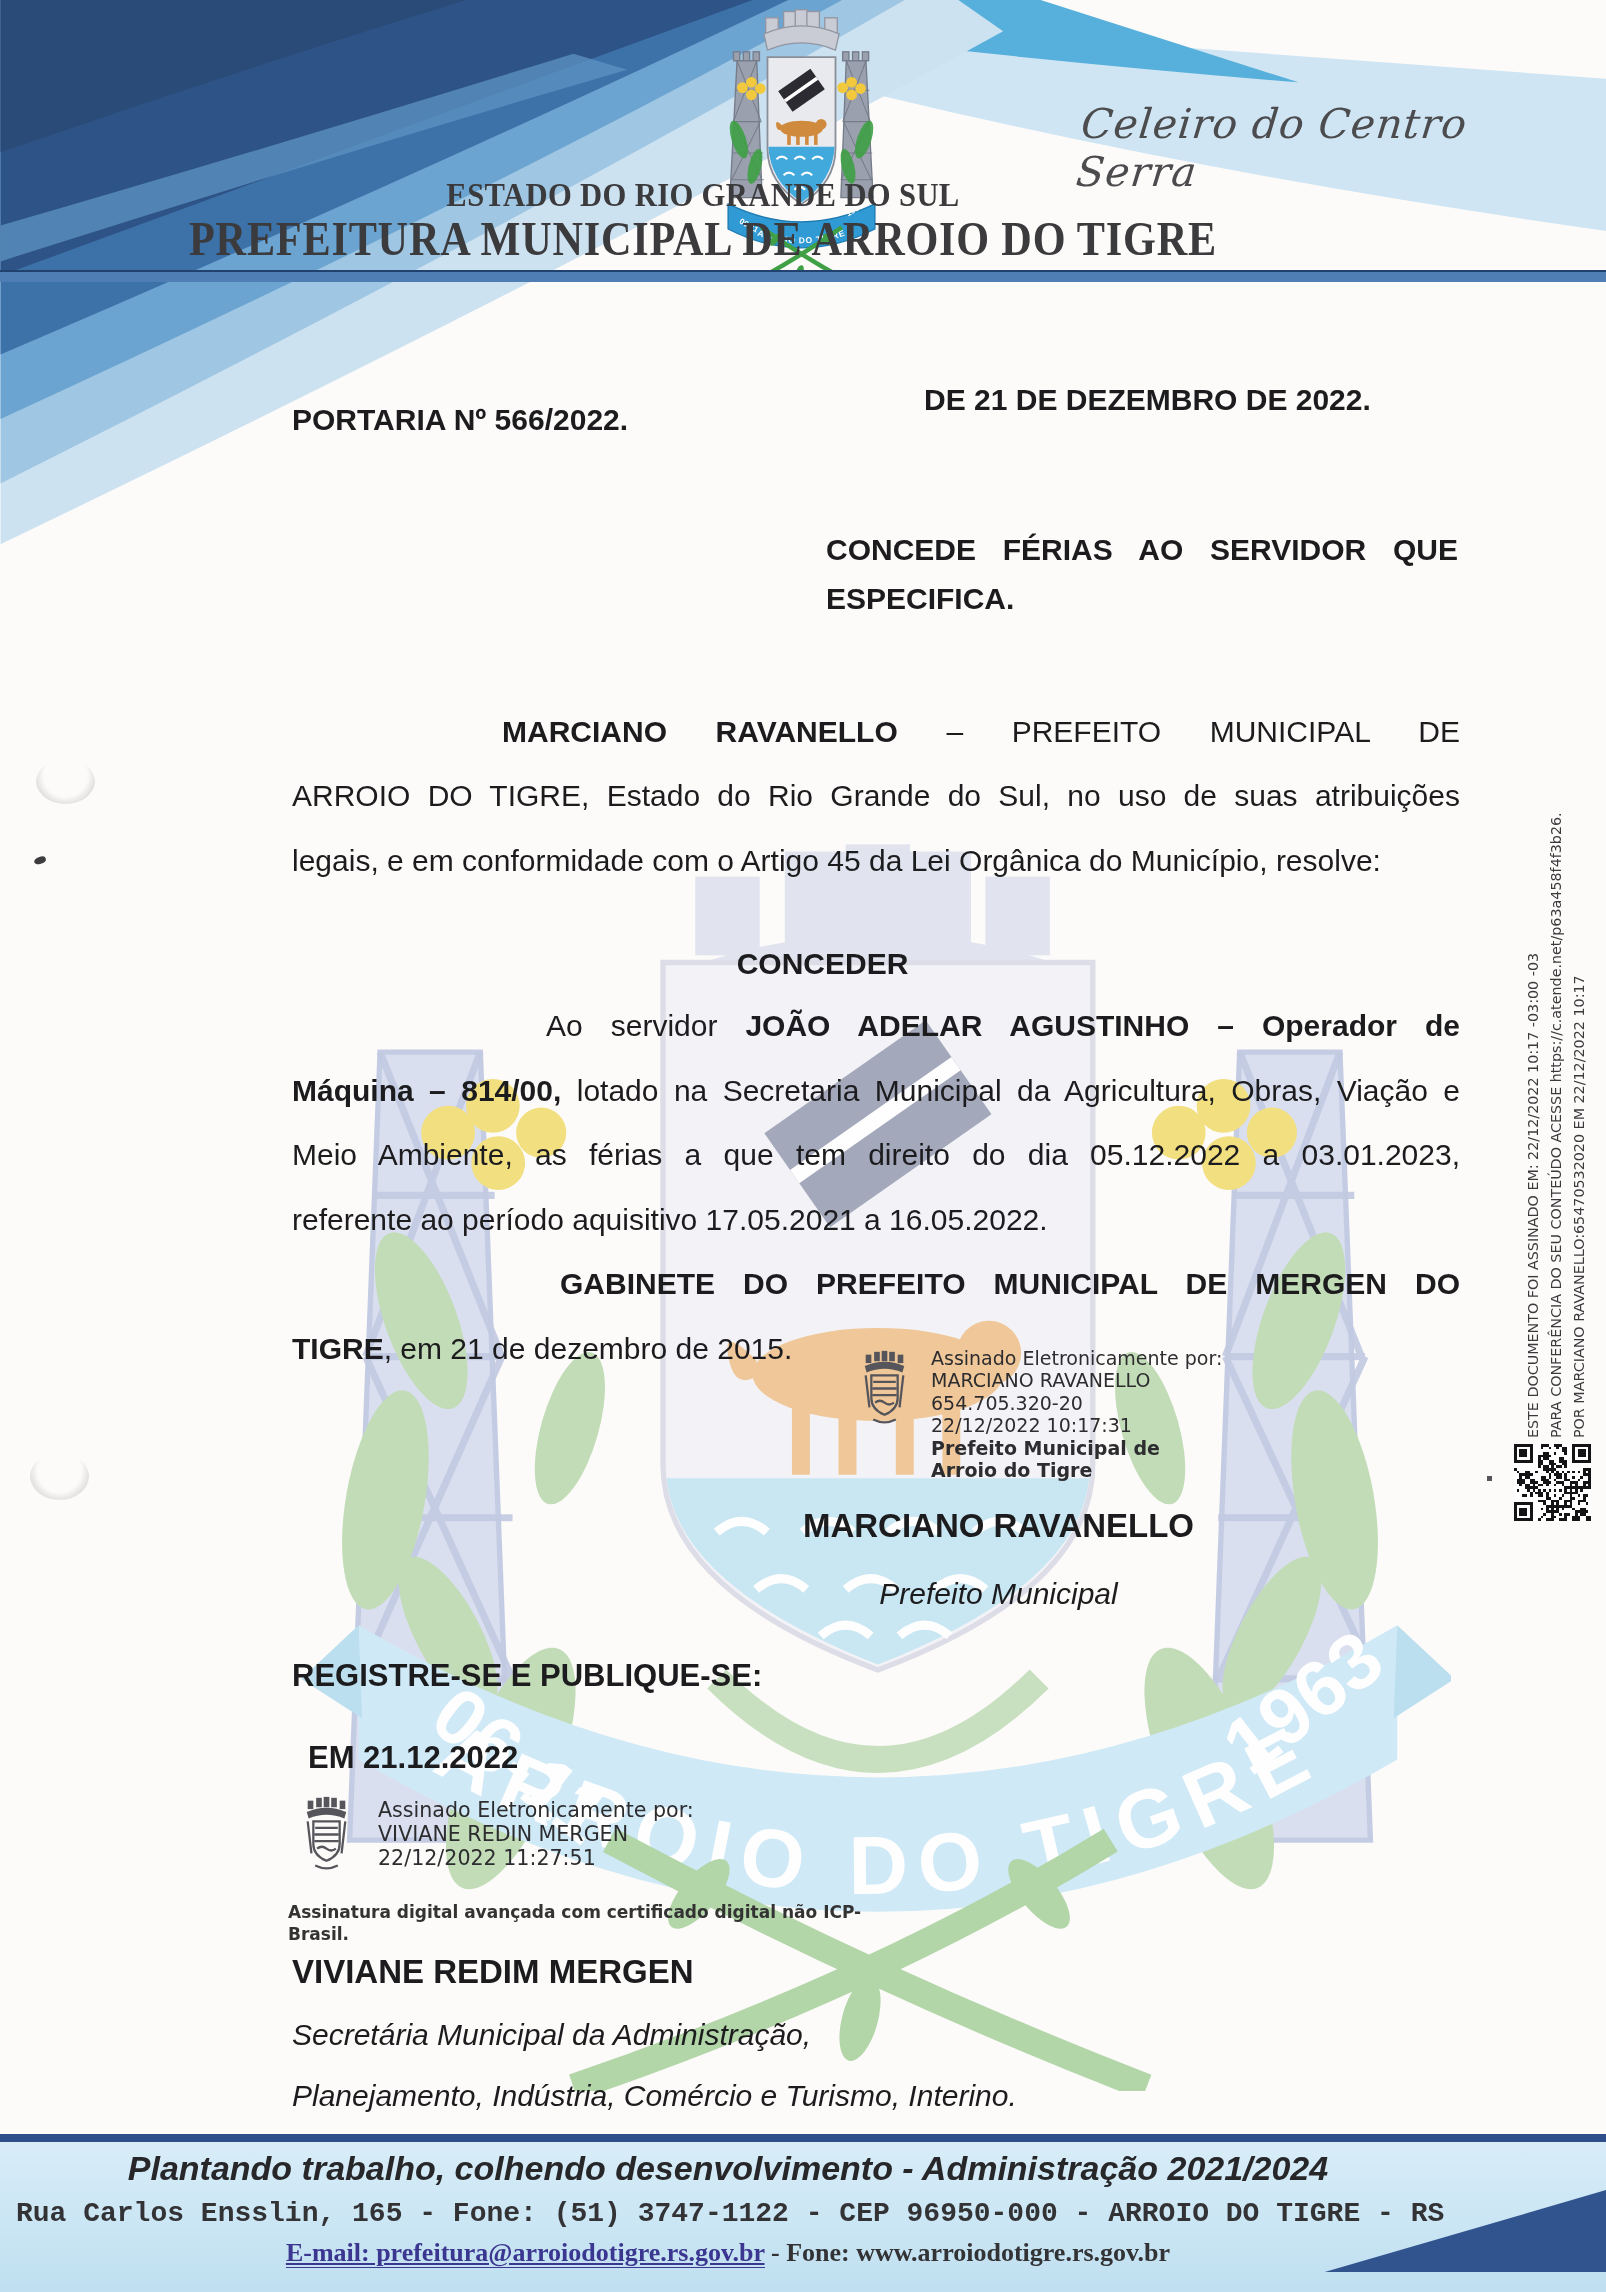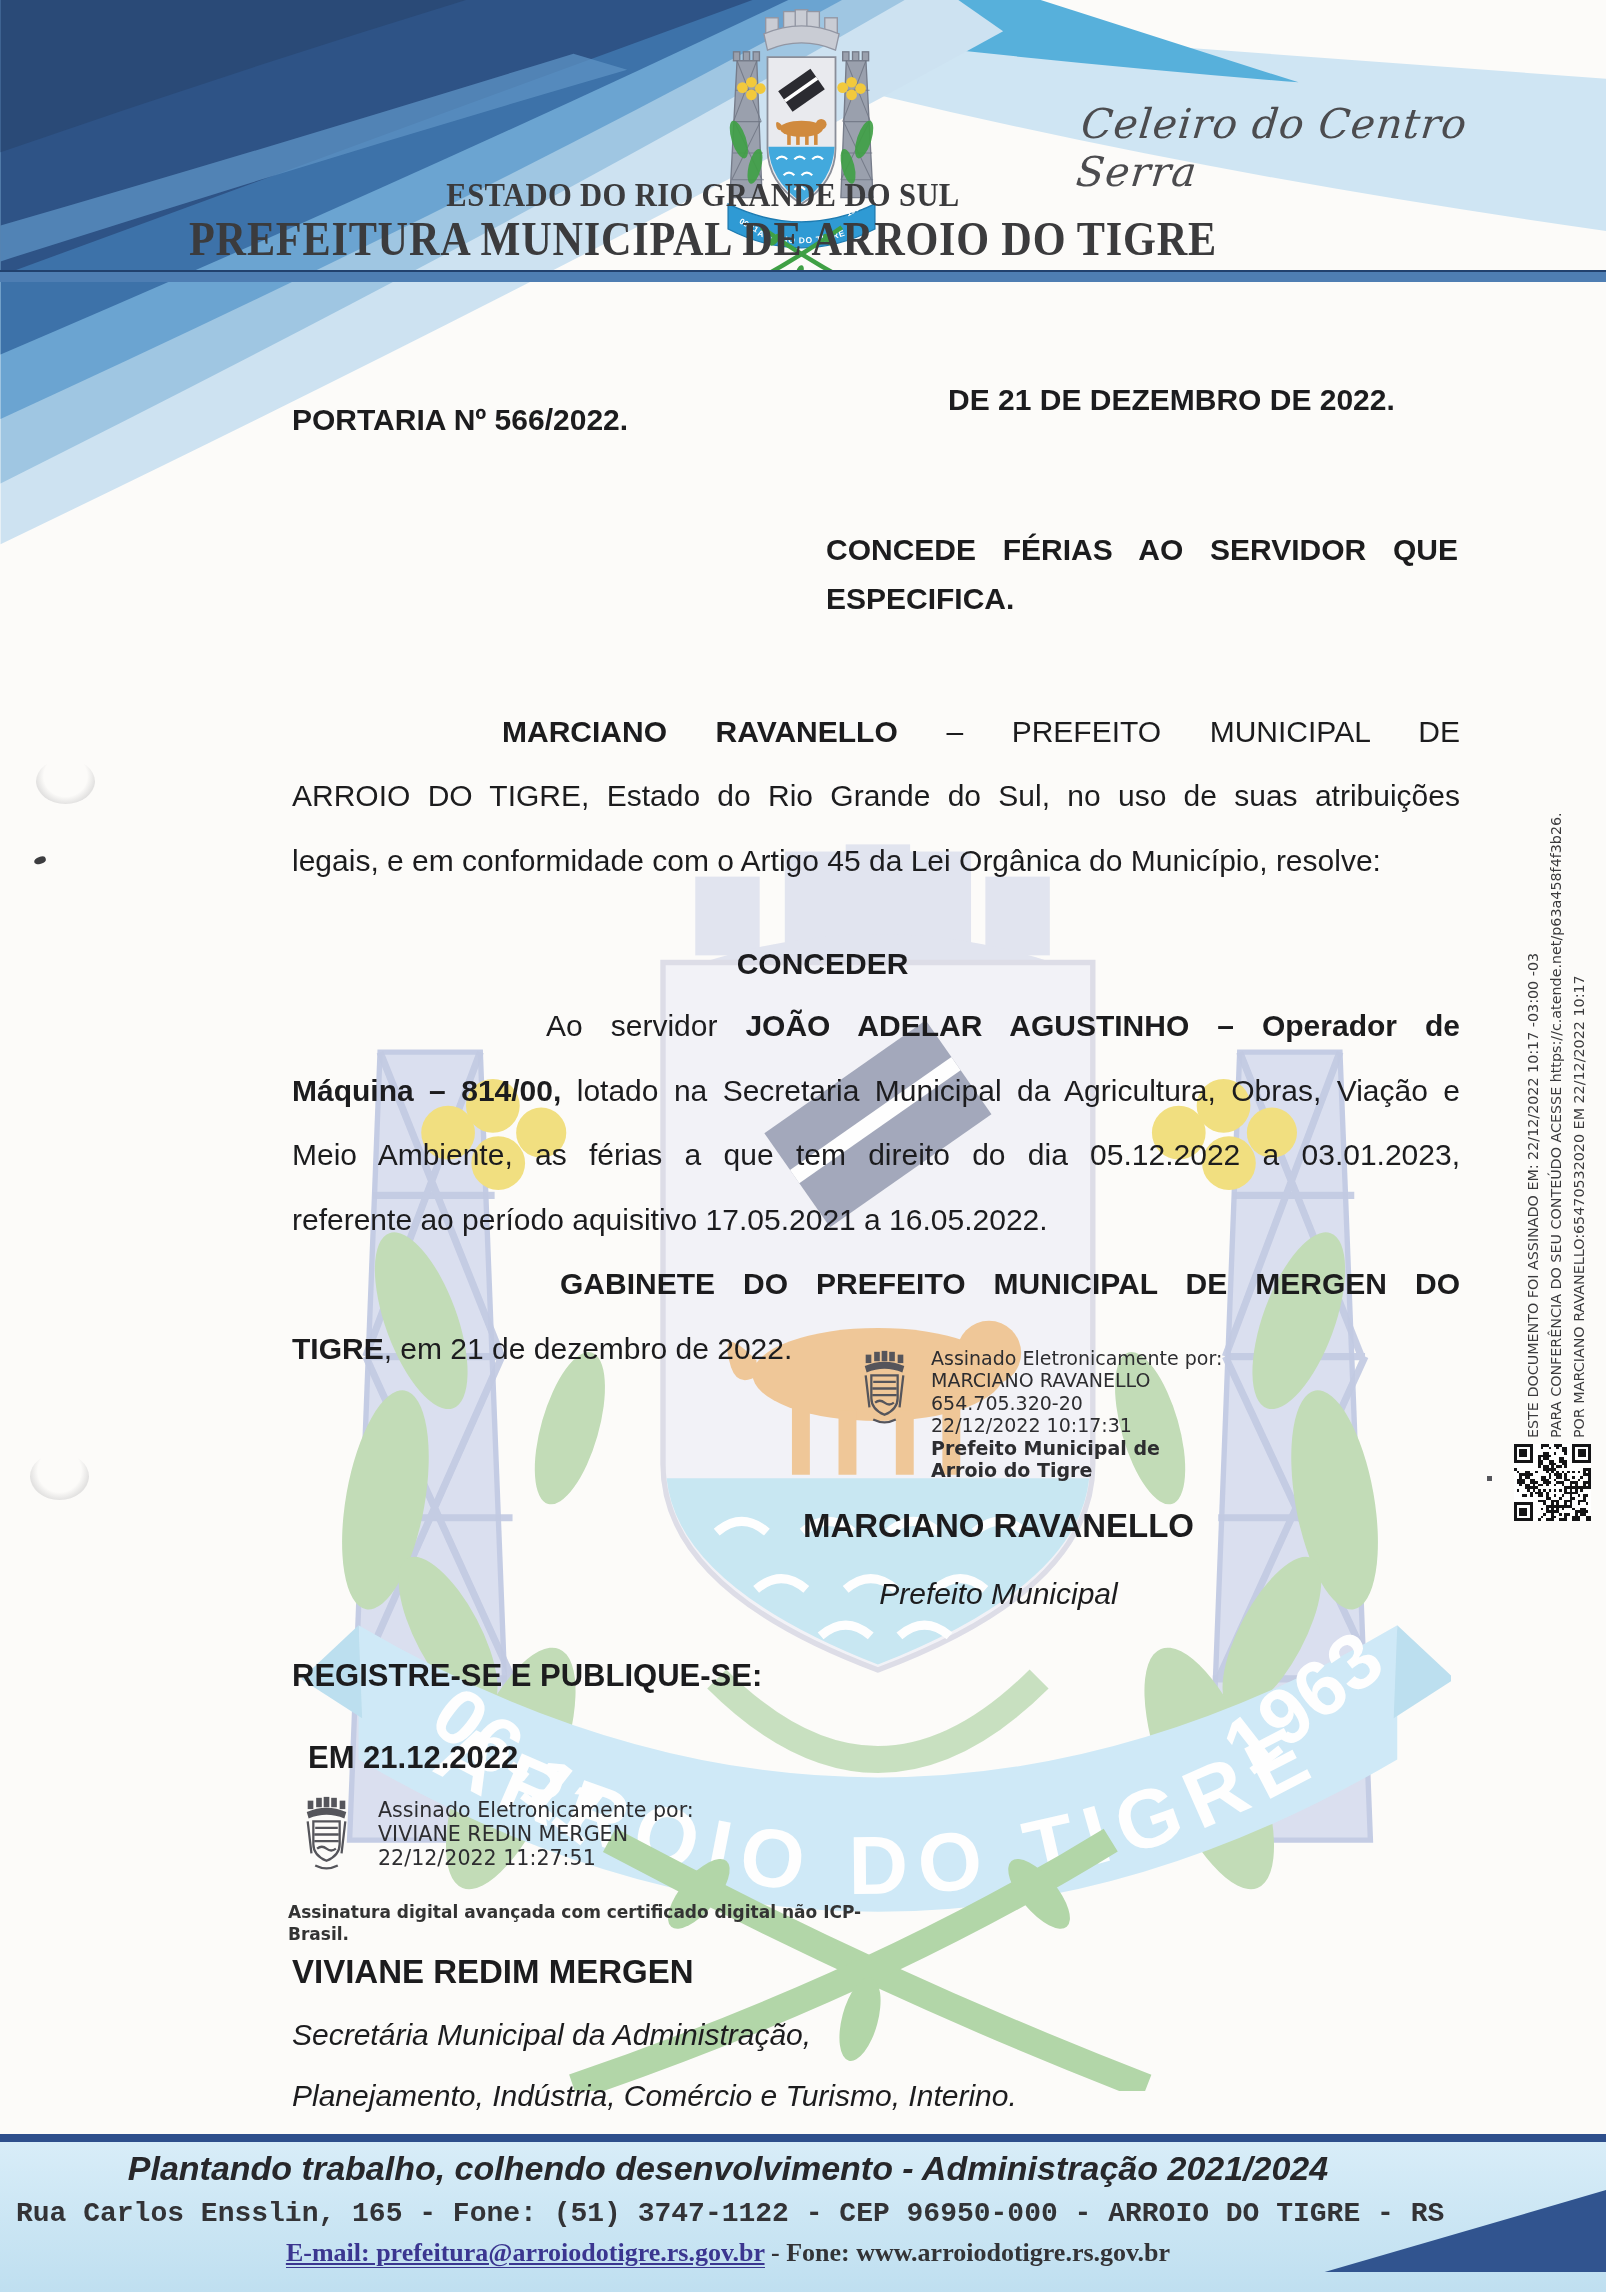--- a/index.html
+++ b/index.html
@@ -239,21 +239,21 @@
       <ellipse cx="430" cy="590" rx="10" ry="24" transform="rotate(-40 430 590)"></ellipse>
       <ellipse cx="330" cy="660" rx="10" ry="24" transform="rotate(15 330 660)"></ellipse>
     </g>
   </svg>
 
   <div class="hole" style="left:36px;top:759px;width:59px;height:45px;"></div>
   <div class="hole" style="left:30px;top:1453px;width:59px;height:47px;"></div>
   <div class="abs" style="left:34px;top:857px;width:11.6px;height:7.2px;background:#3d3d40;border-radius:60% 40% 50% 50%;transform:rotate(-15deg);z-index:1;"></div>
 
   <div class="line b" style="left:292px;top:382px;margin-top:20px;">PORTARIA Nº 566/2022.</div>
-  <div class="line b" style="left:948px;top:382px;text-align:right;">DE 21 DE DEZEMBRO DE 2022.</div>
+  <div class="line b" style="left:924px;top:382px;text-align:right;">DE 21 DE DEZEMBRO DE 2022.</div>
 
   <div class="line b jl" style="left:826px;top:532px;width:632px;">CONCEDE FÉRIAS AO SERVIDOR QUE</div>
   <div class="line b" style="left:826px;top:581px;">ESPECIFICA.</div>
 
   <div class="line jl" style="left:292px;top:714px;width:1168px;padding-left:210px;">
     <span class="b">MARCIANO RAVANELLO</span><span> – PREFEITO MUNICIPAL DE</span>
   </div>
   <div class="line jl" style="left:292px;top:778px;width:1168px;">ARROIO DO TIGRE, Estado do Rio Grande do Sul, no uso de suas atribuições</div>
   <div class="line" style="left:292px;top:843px;">legais, e em conformidade com o Artigo 45 da Lei Orgânica do Município, resolve:</div>
 
@@ -263,21 +263,21 @@
     <span>Ao servidor </span><span class="b">JOÃO ADELAR AGUSTINHO – Operador de</span>
   </div>
   <div class="line jl" style="left:292px;top:1073px;width:1168px;">
     <span class="b">Máquina – 814/00,</span><span> lotado na Secretaria Municipal da Agricultura, Obras, Viação e</span>
   </div>
   <div class="line jl" style="left:292px;top:1137px;width:1168px;">Meio Ambiente, as férias a que tem direito do dia 05.12.2022 a 03.01.2023,</div>
   <div class="line" style="left:292px;top:1202px;">referente ao período aquisitivo 17.05.2021 a 16.05.2022.</div>
 
   <div class="line b jl" style="left:292px;top:1266px;width:1168px;padding-left:268px;">GABINETE DO PREFEITO MUNICIPAL DE MERGEN DO</div>
   <div class="line" style="left:292px;top:1331px;">
-    <span class="b">TIGRE</span><span>, em 21 de dezembro de 2022.</span>
+    <span class="b">TIGRE</span><span>, em 21 de dezembro de 2015.</span>
   </div>
 
   <svg class="abs" style="left:853px;top:1349px;z-index:3;" width="63" height="79" viewBox="0 0 60 84">
     <g fill="#55555b">
       <rect x="10" y="6" width="6" height="9"></rect>
         <rect x="19" y="3" width="6" height="10"></rect>
       <rect x="27" y="2" width="6" height="11"></rect>
         <rect x="35" y="3" width="6" height="10"></rect>
         <rect x="44" y="6" width="6" height="9"></rect>
       <path d="M9,18 Q30,9 51,18 L49,25 Q30,17 11,25 Z"></path>

